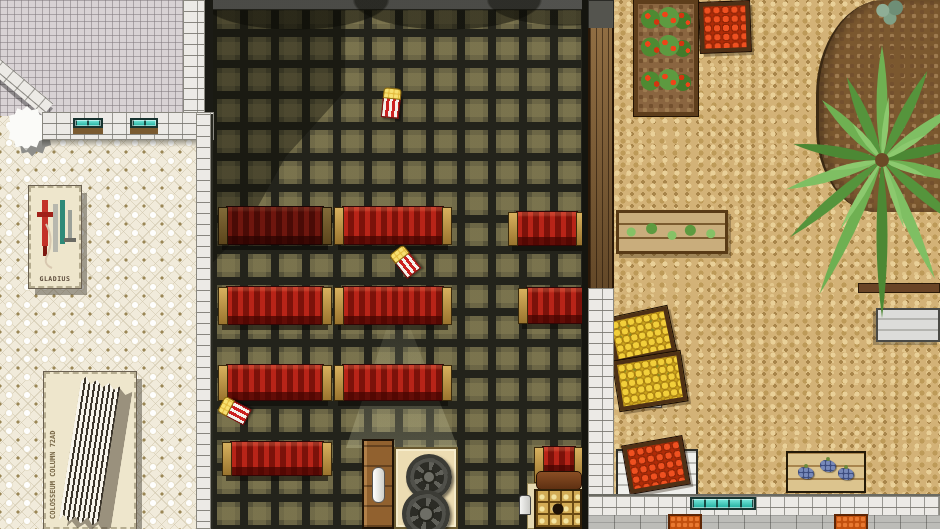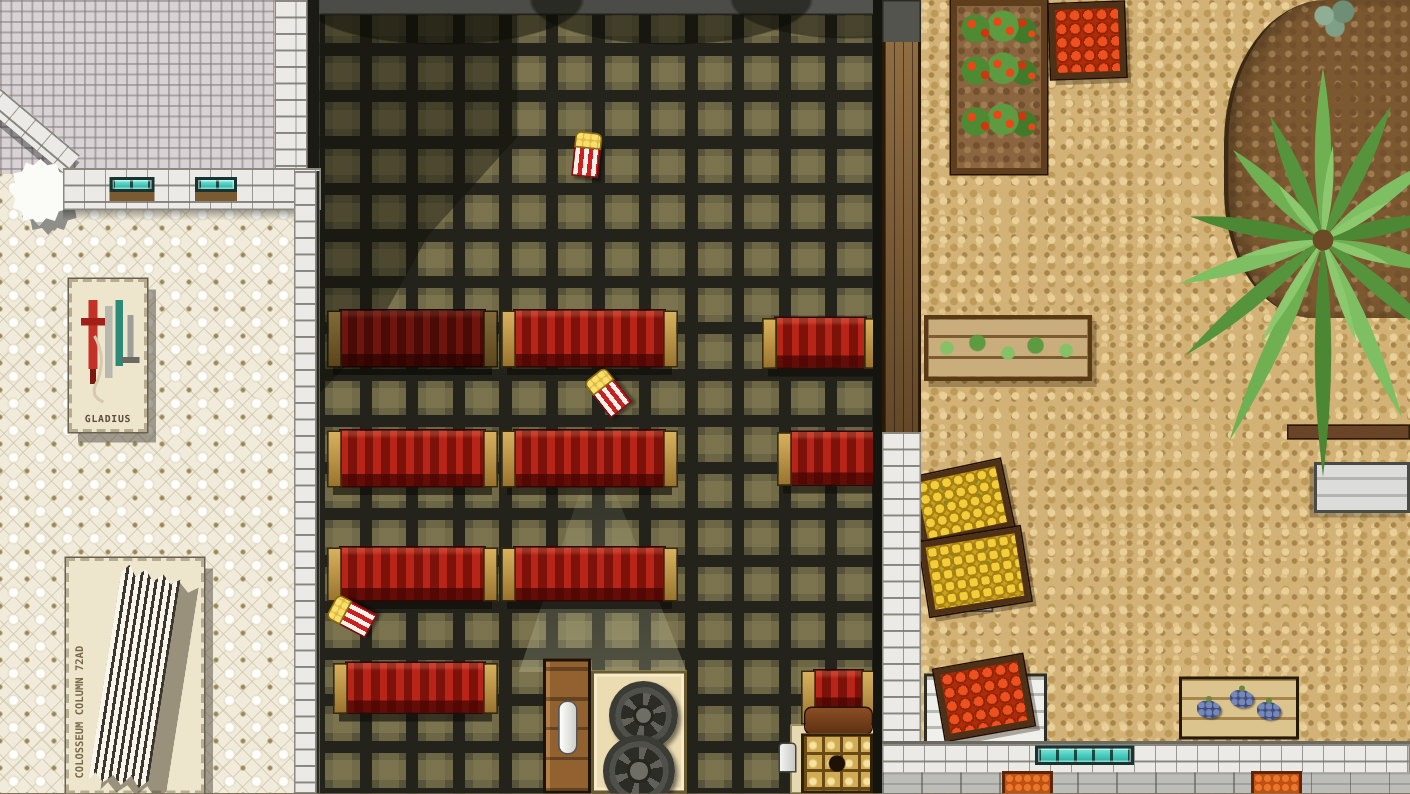--- a/index.html
+++ b/index.html
@@ -145,21 +145,21 @@
   <div class="stone" style="left:183px;top:0;width:22px;height:116px;z-index:2;"></div>
   <div style="left:205px;top:0;width:8px;height:116px;background:#1b1b15;z-index:2;"></div>
   <div class="stone" style="left:-8px;top:52px;width:80px;height:16px;transform:rotate(40deg);transform-origin:left top;z-index:3;box-shadow:3px 4px 0 rgba(0,0,0,.35);"></div>
   <div class="star" style="left:12px;top:112px;width:42px;height:46px;background:#8e8e8a;z-index:3;"></div>
   <div class="star" style="left:6px;top:106px;width:42px;height:46px;background:#fbfbf8;box-shadow:inset -4px -4px 0 rgba(160,160,155,.6);z-index:4;"></div>
   <div class="stone" style="left:42px;top:112px;width:172px;height:28px;z-index:4;"></div>
   <div style="left:73px;top:128px;width:30px;height:6px;background:#7a5a30;z-index:9;"></div>
   <div style="left:130px;top:128px;width:28px;height:6px;background:#7a5a30;z-index:9;"></div>
   <div style="left:42px;top:140px;width:172px;height:7px;background:linear-gradient(rgba(30,30,22,.4),transparent);z-index:4;"></div>
 
-  <div class="plaque" style="left:46px;top:186px;width:52px;height:102px;">
+  <div class="plaque" style="left:29px;top:186px;width:52px;height:102px;">
     <svg style="left:2px;top:6px;" width="46" height="82" viewBox="0 0 46 82">
       <rect x="9" y="6" width="6" height="46" fill="#c33229"></rect>
       <rect x="4" y="18" width="16" height="5" fill="#a02018"></rect>
       <rect x="10" y="52" width="4" height="10" fill="#7c1810"></rect>
       <path d="M13 30 q8 14 2 30 q-6 10 4 14" stroke="#d8c8b0" stroke-width="2" fill="none"></path>
       <rect x="20" y="10" width="5" height="48" fill="#b8b8ae"></rect>
       <rect x="27" y="6" width="5" height="44" fill="#2e8a78"></rect>
       <rect x="35" y="16" width="4" height="30" fill="#9aa098"></rect>
       <rect x="31" y="44" width="12" height="4" fill="#6a6a62"></rect>
     </svg>

